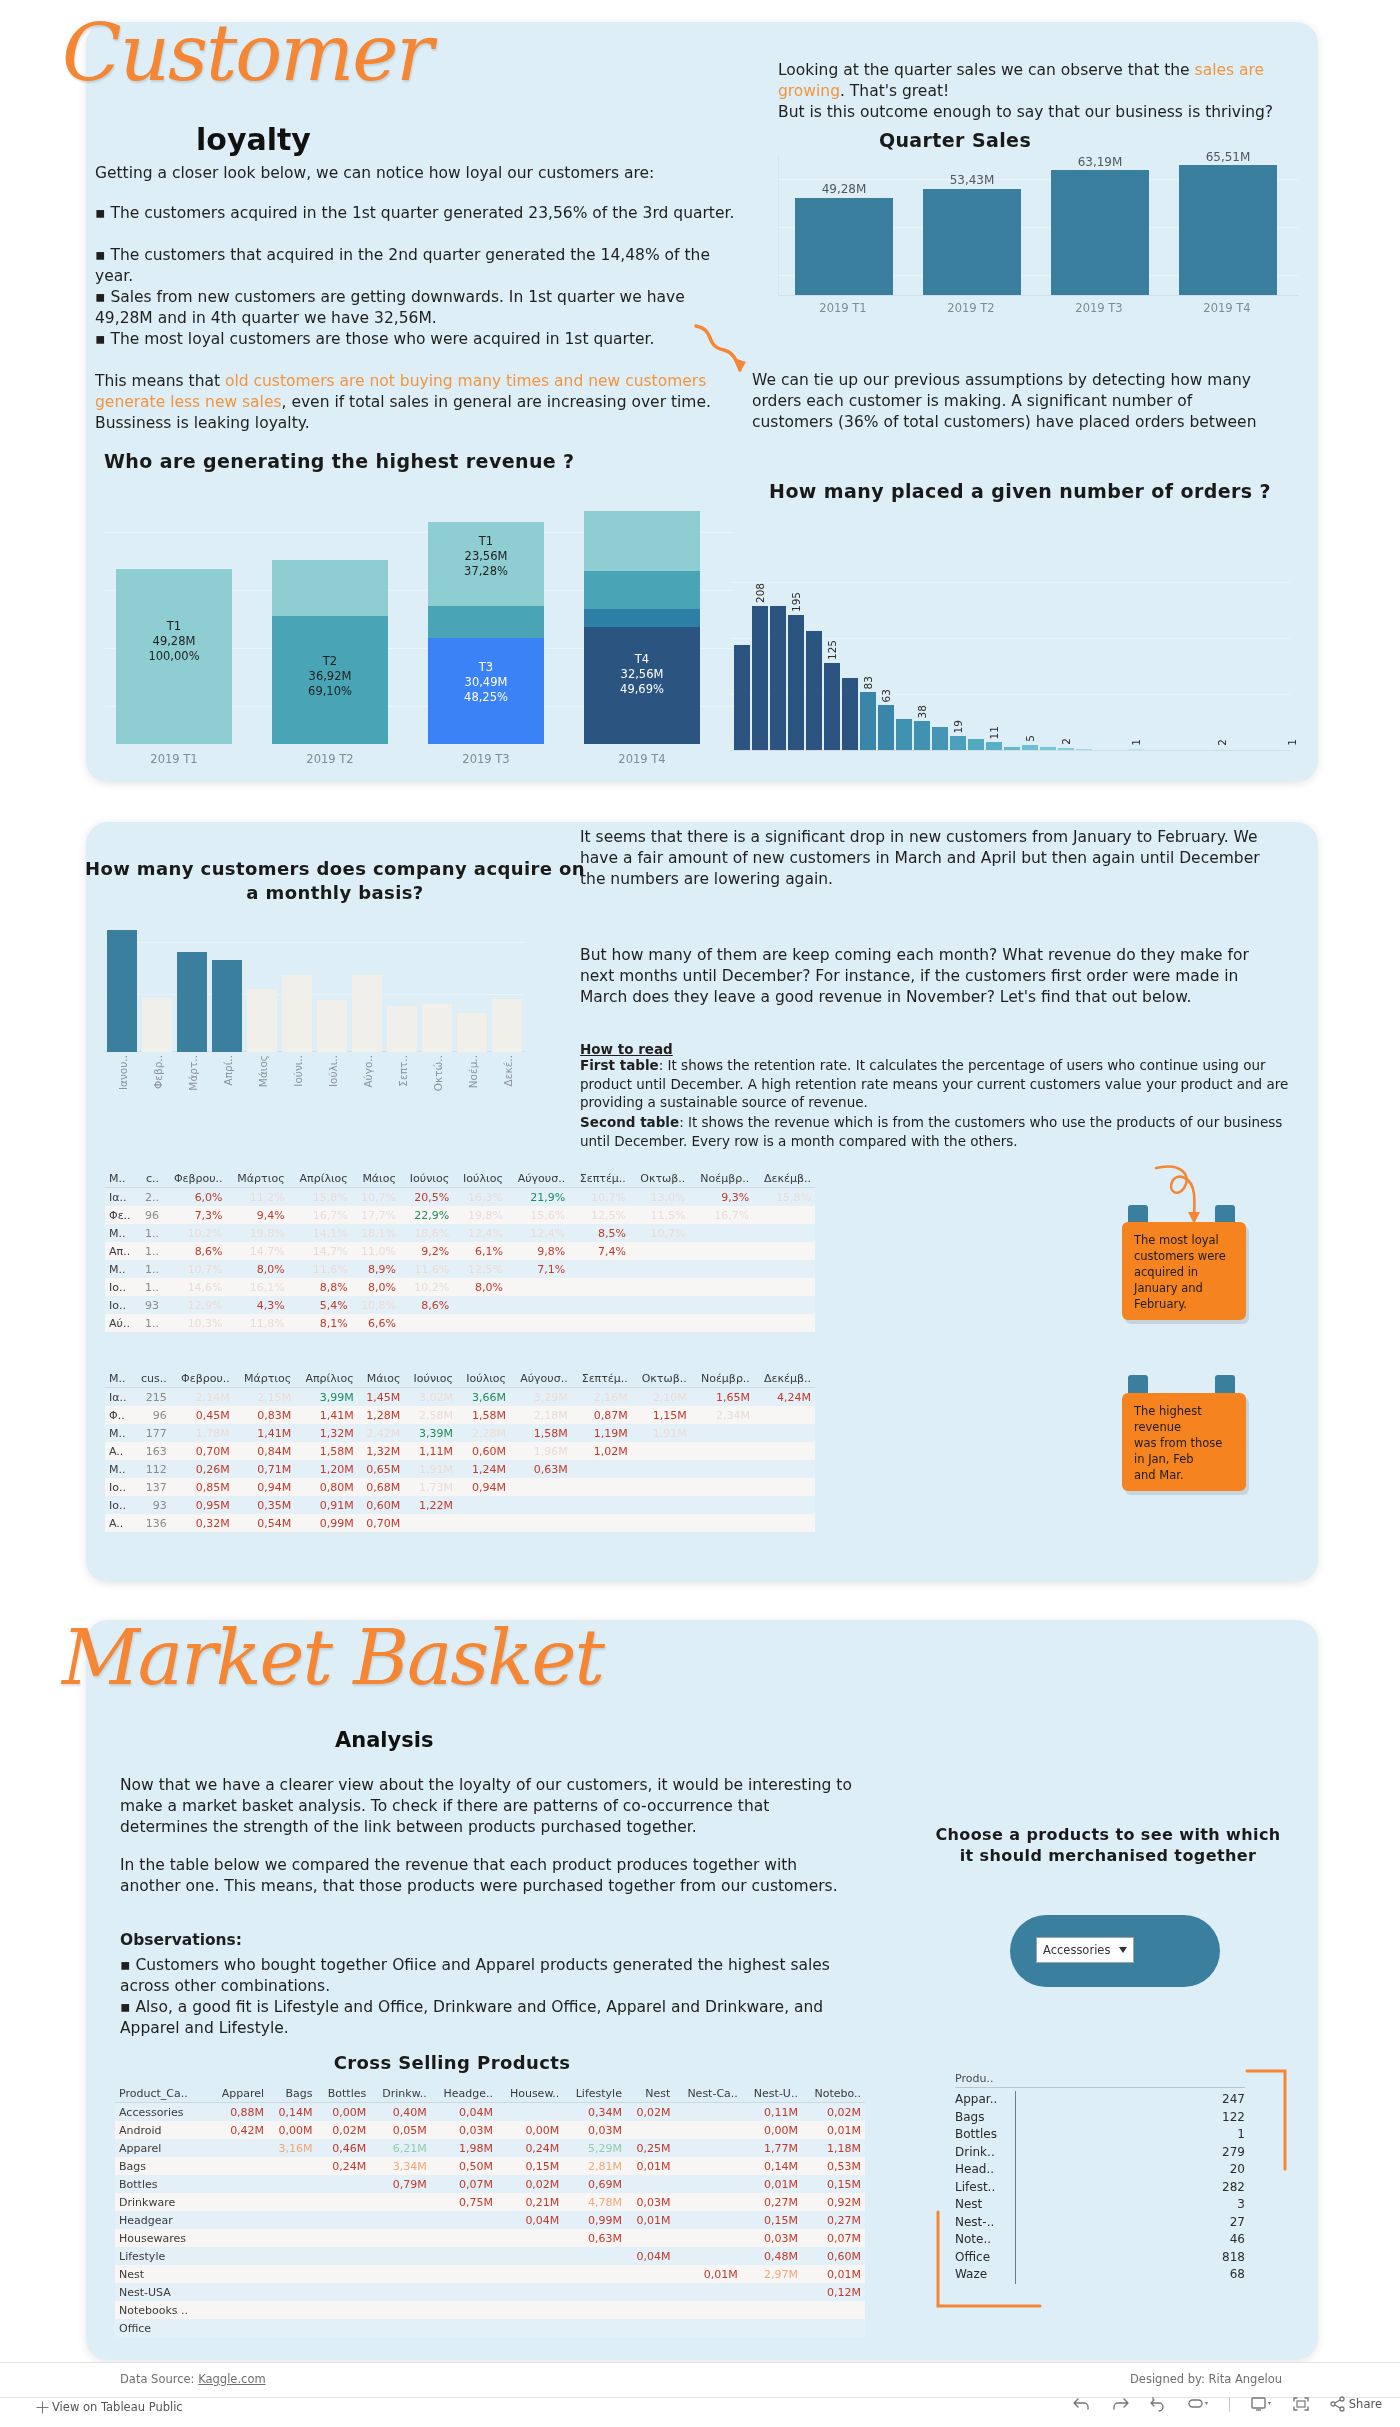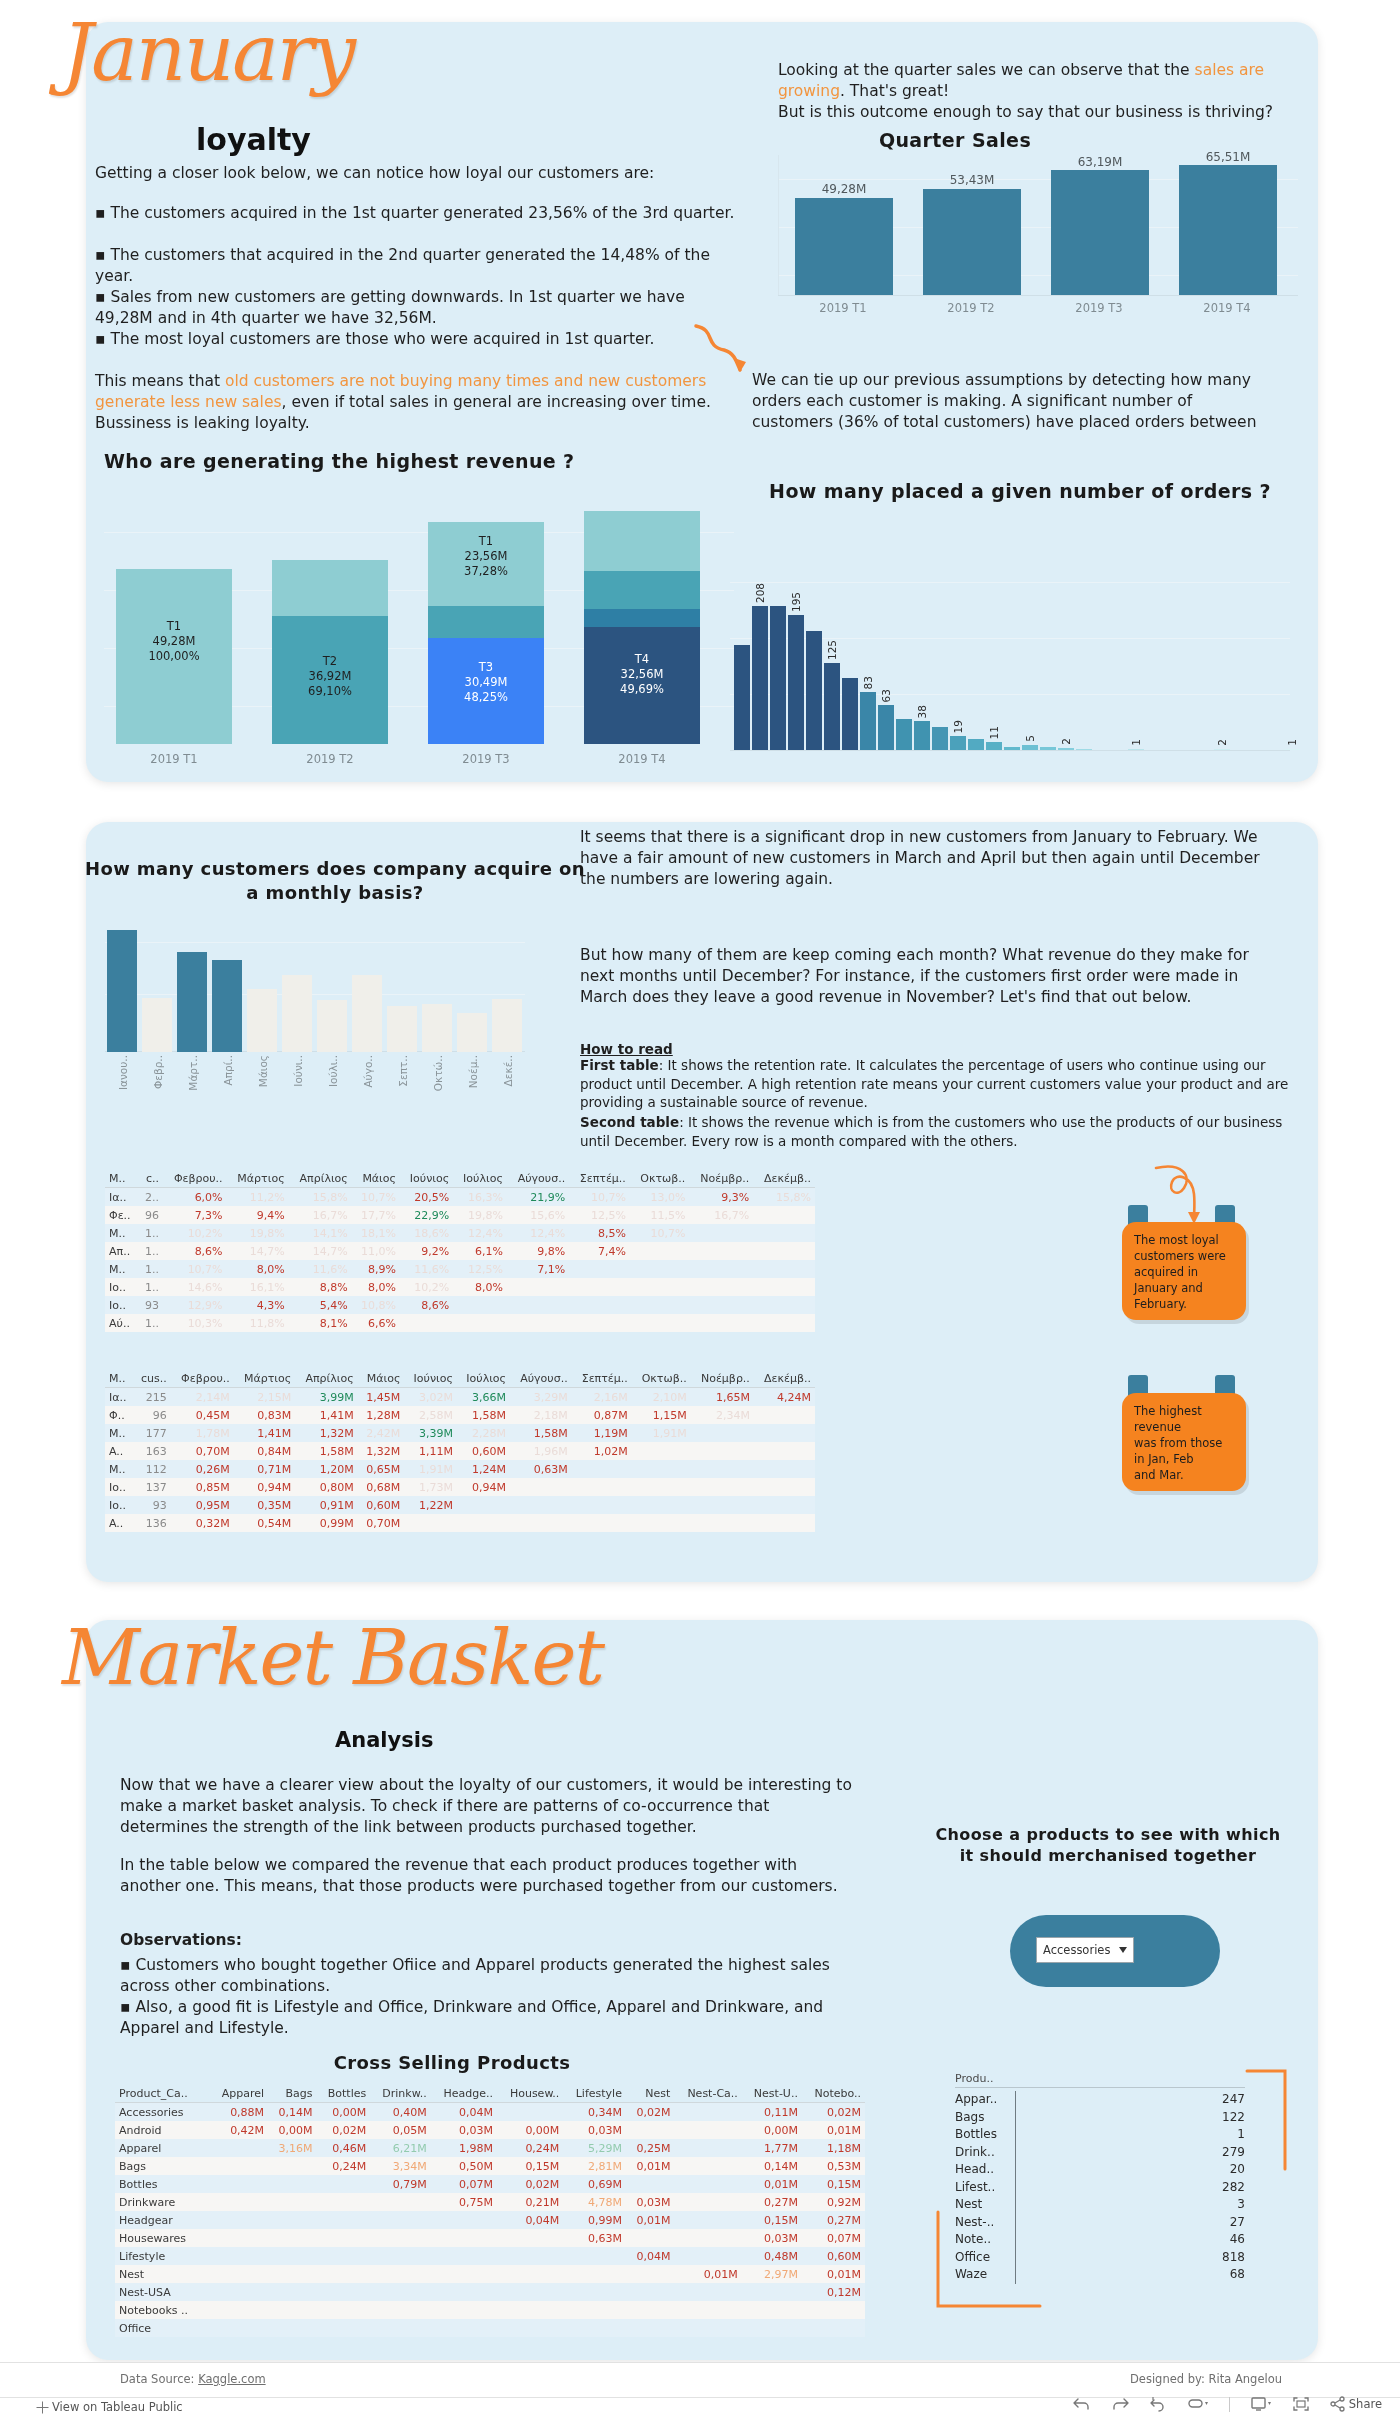--- a/index.html
+++ b/index.html
@@ -113,21 +113,21 @@
   .v-green { color:#1f8a5a !important; }
   .v-grnlt { color:#93cbae !important; }
   .v-orng  { color:#f0a875 !important; }
 
   
   .sticky {
     position:absolute; background:#f5831f;
     font-size:11.5px; line-height:16px; color:#1d1d1d;
     padding:10px 10px 10px 12px;
     box-shadow:3px 4px 0 rgba(0,0,0,0.10);
-    border-radius:14px;
+    border-radius:6px;
   }
   .pin { position:absolute; width:20px; height:38px; background:#3b7f9e; border-radius:3px; }
 
   
   .pill { position:absolute; background:#3b7f9e; border-radius:40px; }
   .ddl {
     position:absolute; background:#fff; border:1px solid #9aa5ab;
     font-size:11.5px; color:#333; padding:4px 6px;
     display:flex; align-items:center; justify-content:space-between;
   }
@@ -148,21 +148,21 @@
   .taskbar { position:absolute; left:0; right:0; bottom:0; height:30px; background:#fff; border-top:1px solid #e2e2e2;}
   .tb-item { position:absolute; font-size:11.5px; color:#555; display:flex; align-items:center; gap:3px; }
   svg { display:block; }
   .arrow { position:absolute; }
 </style>
 </head>
 <body>
 
 <div class="panel panel-shadow" style="left:86px; top:22px; width:1232px; height:760px;"></div>
 
-<div class="script-title" style="left:62px; top:8px; font-size:78px;">January</div>
+<div class="script-title" style="left:62px; top:8px; font-size:78px;">Customer</div>
 <div class="sub-title" style="left:196px; top:122px; font-size:30px;">loyalty</div>
 
 <div class="body-text" style="left:95px; top:163px; width:640px;">Getting a closer look below, we can notice how loyal our customers are:</div>
 
 <div class="body-text" style="left:95px; top:203px; width:650px;">
   <span>▪&nbsp;</span><span>The customers acquired in the 1st quarter generated 23,56% of the 3rd quarter.</span>
 </div>
 <div class="body-text" style="left:95px; top:245px; width:650px;">
   <span>▪&nbsp;</span><span>The customers that acquired in the 2nd quarter generated the 14,48% of the year.</span>
 </div>

